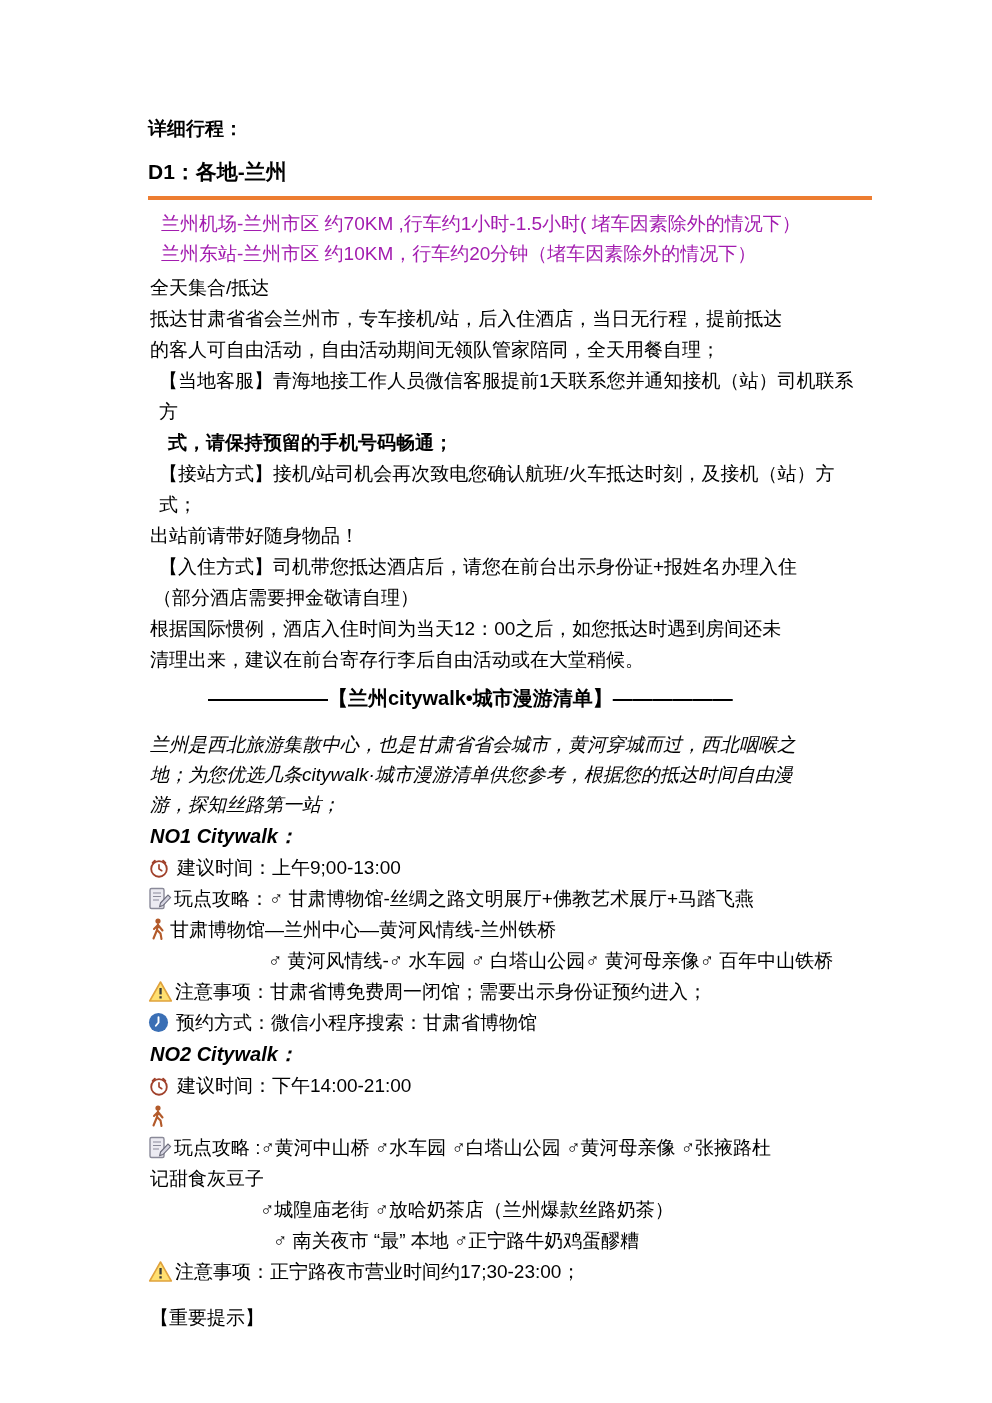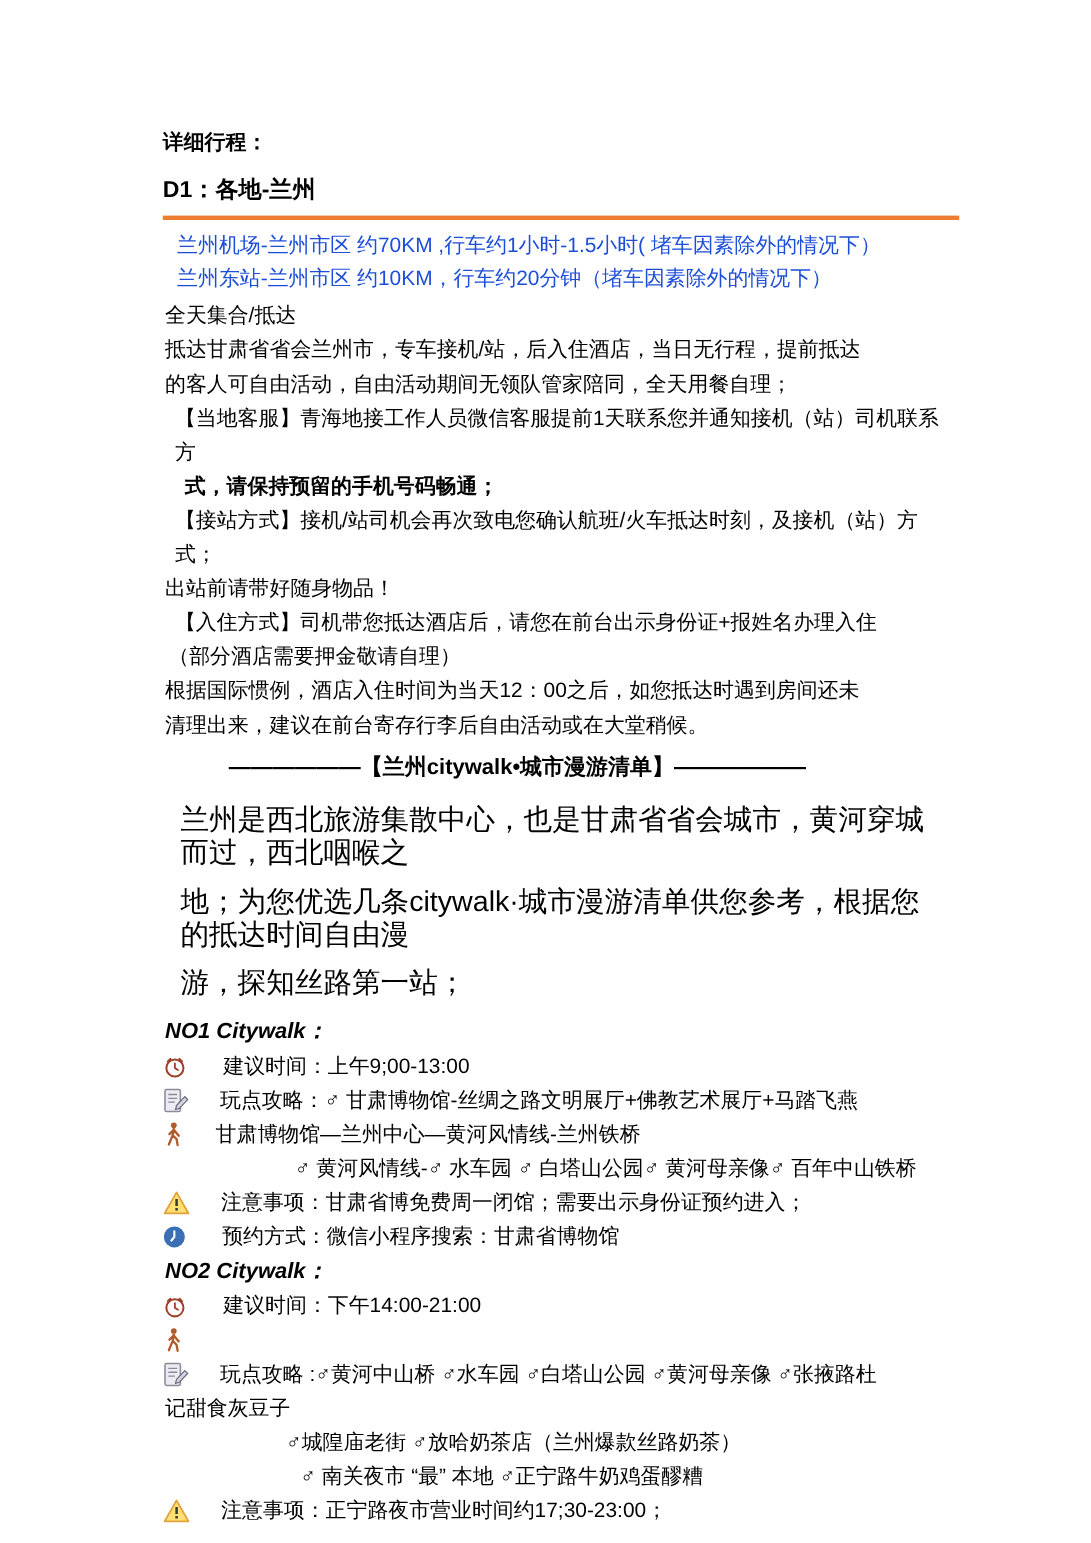--- a/index.html
+++ b/index.html
@@ -14,41 +14,41 @@
     width:992px; height:1070px;
     padding:116px 120px 0 148px;
   }
   .sec-title { font-size:19px; font-weight:bold; margin:0 0 16px 0; }
   .day-title { font-size:21px; font-weight:bold; margin:0 0 10px 0; }
   .rule { height:4px; background:#ED7D31; border:none; margin:0 0 9px 0; }
 
   .blue-block p {
     margin:0; padding-left:13px;
     font-size:19px; line-height:30px;
-    color:#1d4ed8;
+    color:#a21caf;
   }
   .body-block { margin-top:3px; }
   .body-block p { margin:0; font-size:19px; line-height:31px; padding-left:2px; }
   .ind-a { padding-left:11px !important; }
   .ind-b { padding-left:20px !important;font-weight:bold; }
   .ind-c { padding-left:5px !important; }
 
   .banner {
     font-size:20px; font-weight:bold; line-height:31px;
     margin:8px 0 16px 0; padding-left:60px;
   }
-  .intro p { margin:14px; font-size:26px; line-height:30px; padding-left:2px; }
+  .intro p { margin:0; font-size:19px; line-height:30px; padding-left:2px;font-style:italic; }
 
   .cw-title {
     font-size:20px; font-weight:bold; font-style:italic;
     line-height:32px; margin:0; padding-left:2px;
   }
   .icon-row {
     display:flex; align-items:center;
-    font-size:19px; line-height:31px; min-height:31px;gap:26px;
+    font-size:19px; line-height:31px; min-height:31px;
   }
   .icon-row .ic { flex:0 0 auto; display:inline-flex; margin-right:7px; }
   .icon-row .ic.tight { margin-right:2px; }
   .spots { font-size:19px; line-height:31px; margin:0; }
   .sp1 { padding-left:120px; }
   .sp2 { padding-left:112px; }
   .sp3 { padding-left:125px; }
   .cont-line { font-size:19px; line-height:31px; margin:0; padding-left:2px; }
 
   .footer-note { font-size:19px; line-height:31px; margin-top:15px; padding-left:2px; }

